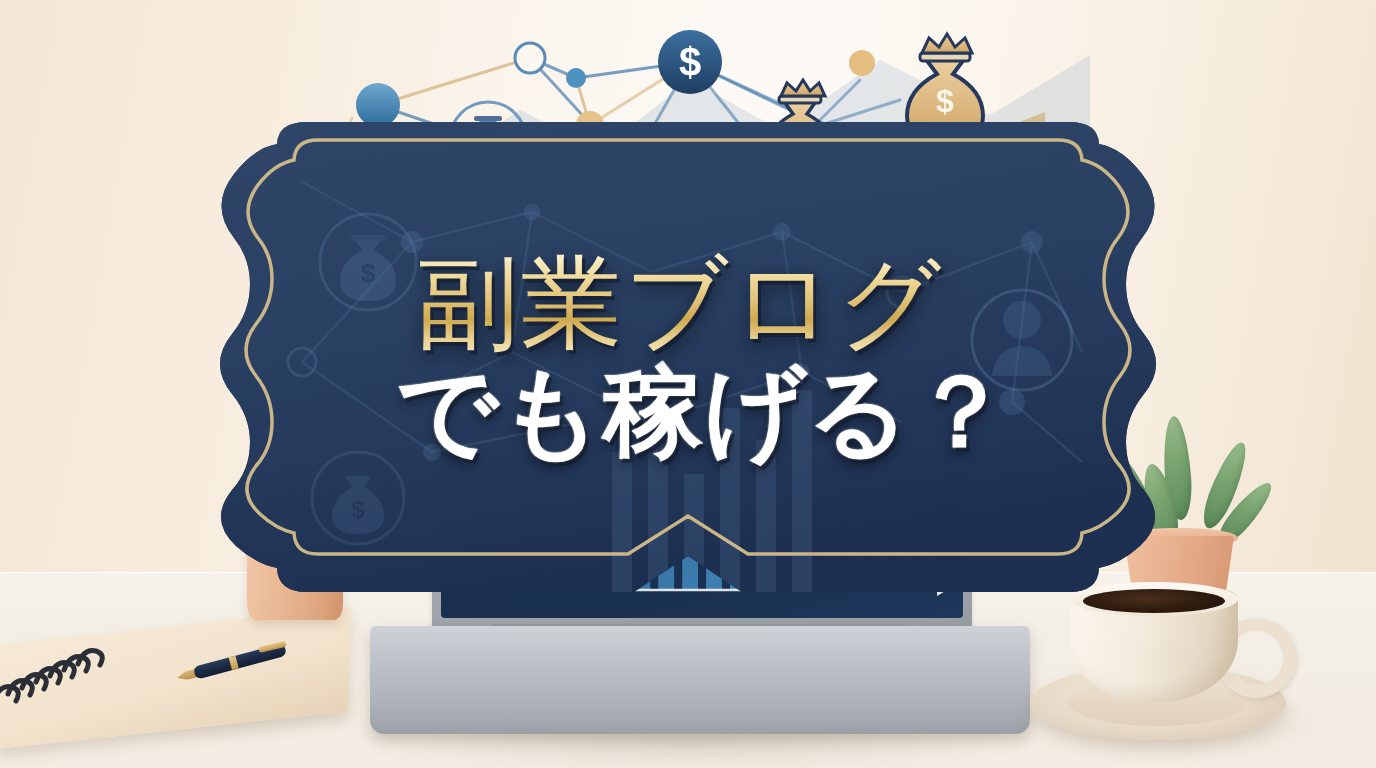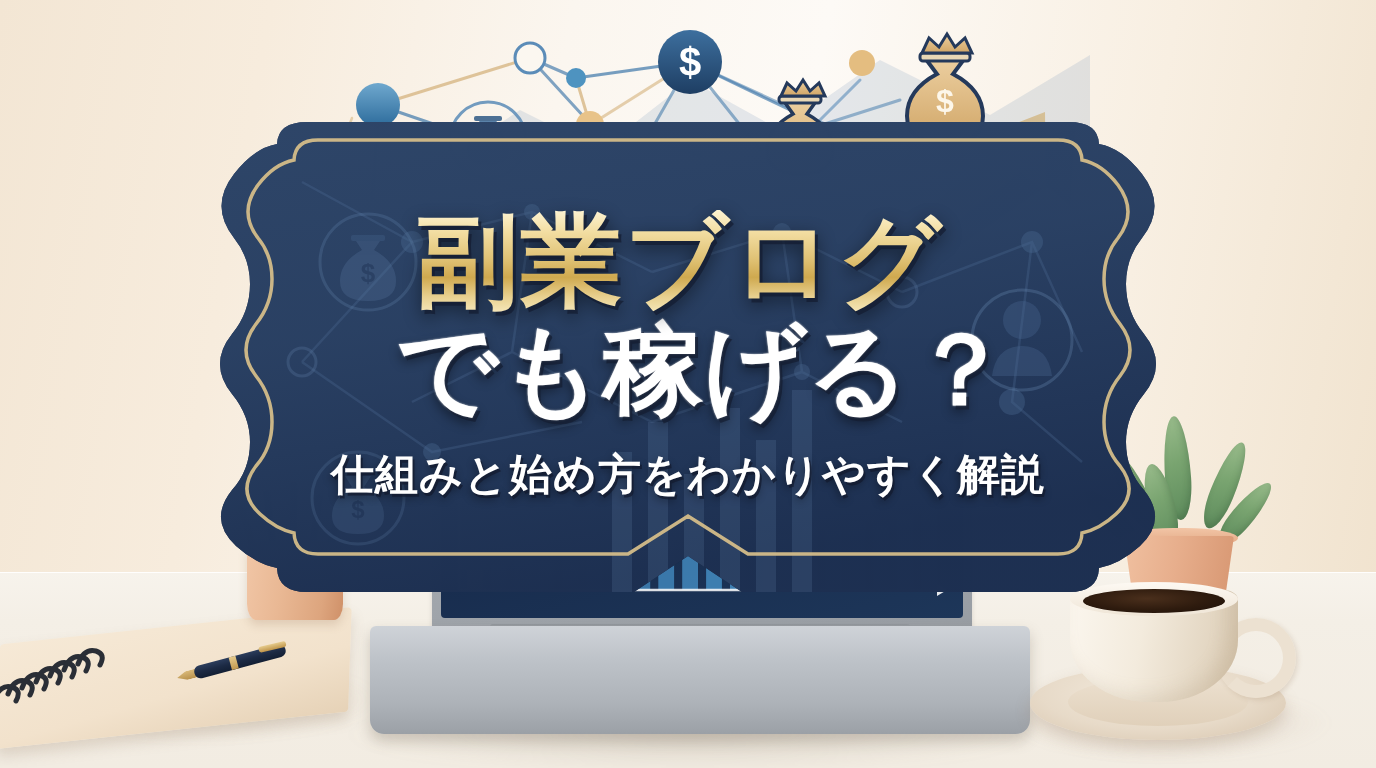--- a/index.html
+++ b/index.html
@@ -211,21 +211,21 @@
 
   
   .title-block {
     position: absolute; left: 182px; top: 122px; width: 1012px; height: 470px;
     display: flex; flex-direction: column;
     align-items: center; justify-content: center;
     pointer-events: none;
   }
   .headline {
     font-size: 102px;
-    font-weight: 700;
+    font-weight: 400;
     line-height: 1.0;
     letter-spacing: 2px;
     white-space: nowrap;
     background: linear-gradient(180deg, #fdf3d2 0%, #f2dda1 22%, #e0c275 48%, #cfa94f 66%, #e8d08f 85%, #f5e6b8 100%);
     -webkit-background-clip: text;
     background-clip: text;
     color: transparent;
     -webkit-text-fill-color: transparent;
     filter: drop-shadow(3px 4px 0px rgba(20,28,48,.72)) drop-shadow(0 5px 9px rgba(0,0,0,.45));
     margin: 0 16px 6px 0;
@@ -579,16 +579,15 @@
                Q90 133 76 116 Q56 90 76 63
                Q92 42 112 38 Z" fill="none" stroke="#d4bd89" stroke-width="3.5" opacity=".95"></path>
     </svg>
   </div>
 
   <div class="title-block">
     <div class="headline">副業ブログ</div>
     <div class="headline2">
       <span class="h2-white">でも稼げる？</span>
     </div>
-    <div class="subline">仕組みと始め方をわかりやすく解説</div>
   </div>
 
 </div>
 
 </body></html>

